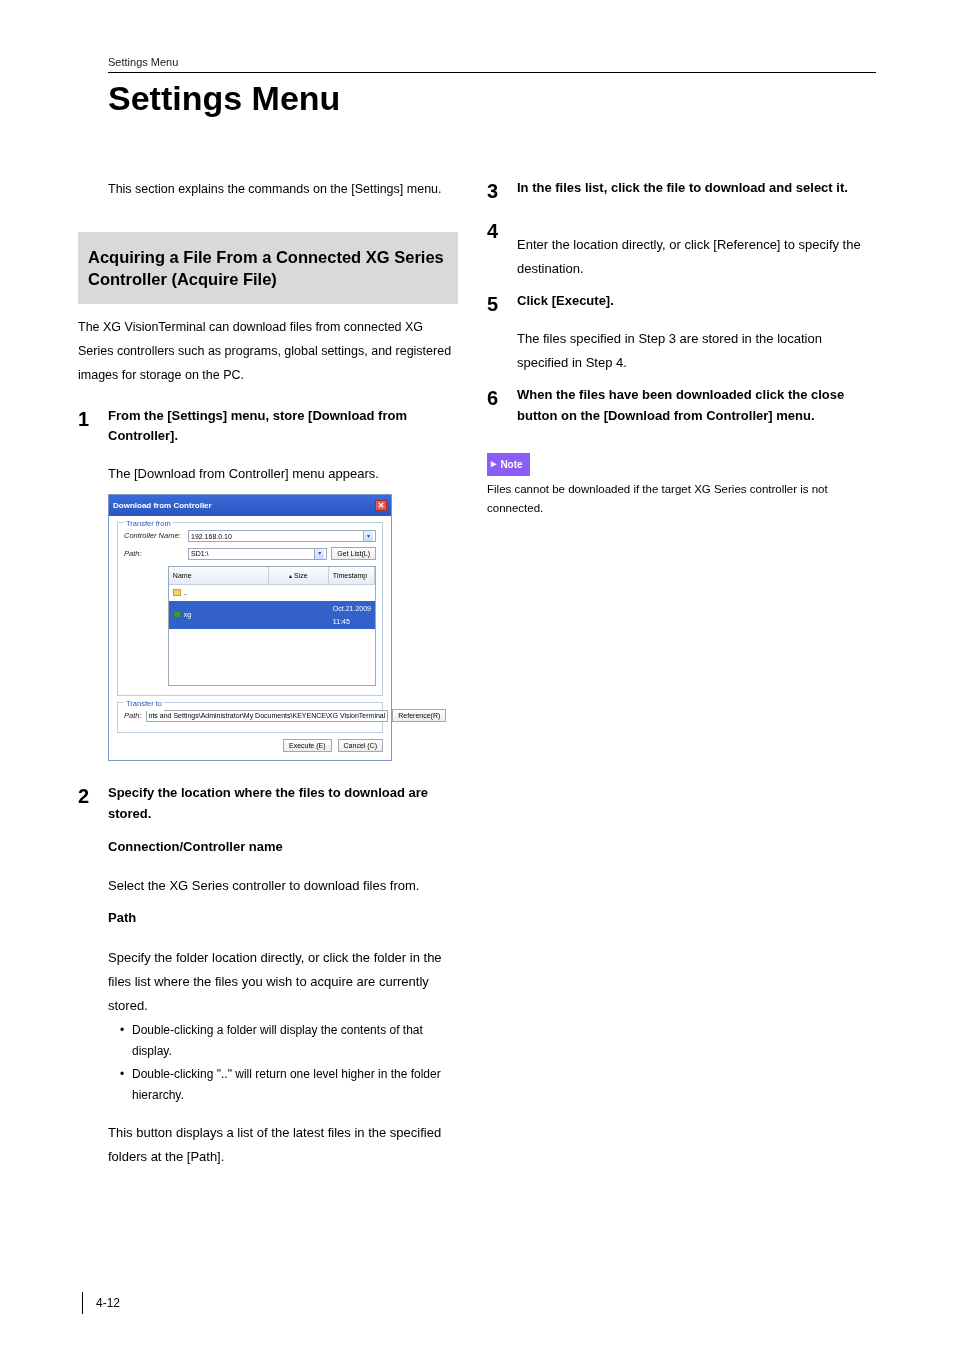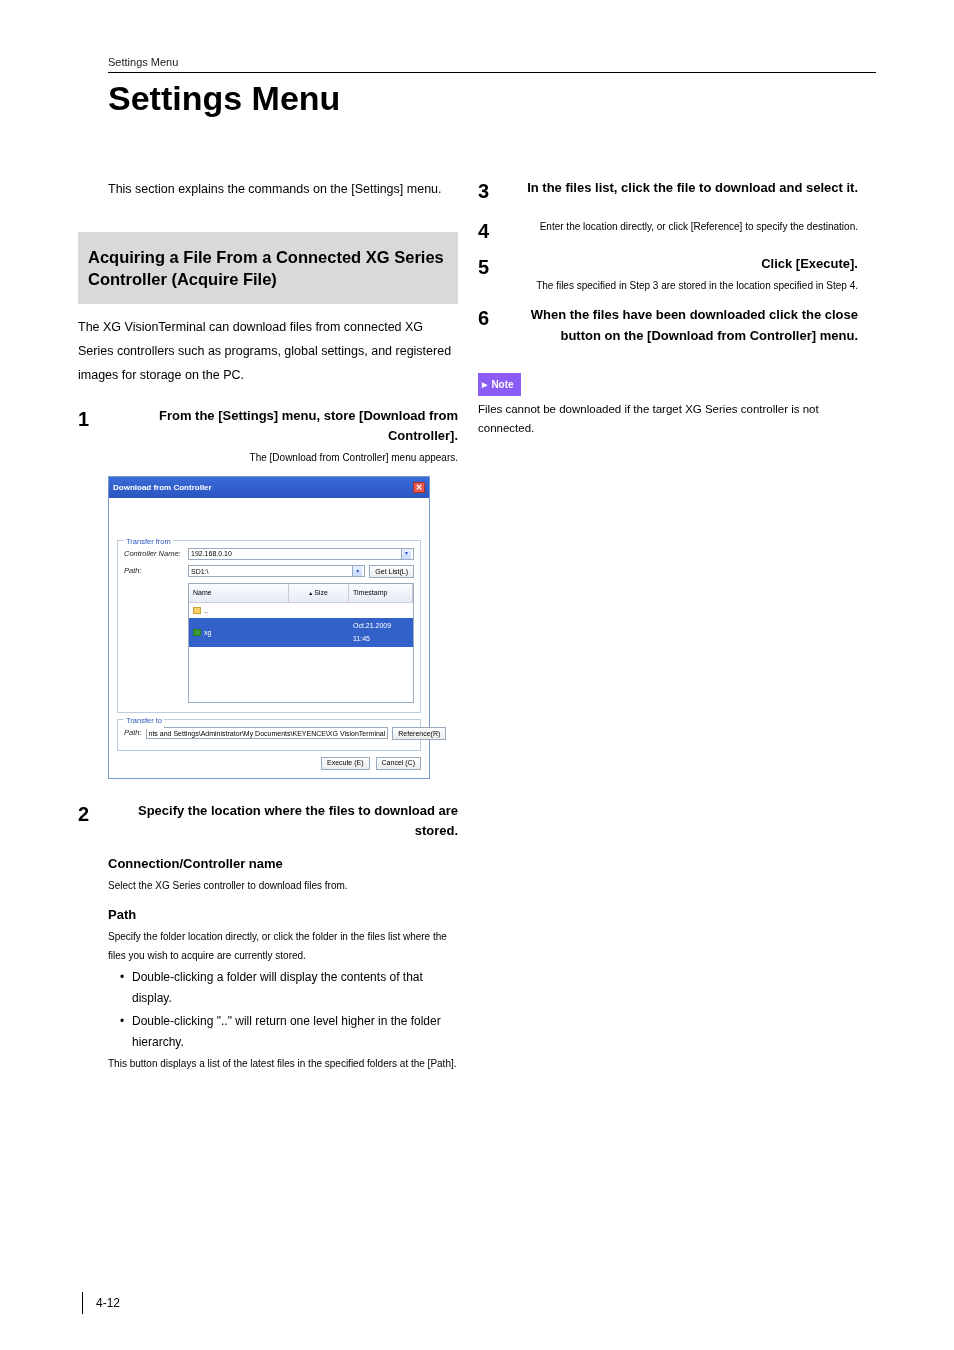--- a/index.html
+++ b/index.html
@@ -25,21 +25,21 @@
     margin-left: 30px;
   }
   h1.page-title {
     font-size: 34px;
     font-weight: bold;
     margin-bottom: 60px;
     margin-left: 30px;
   }
   .columns {
     display: flex;
-    gap: 20px;
+    gap: 29px;
     margin-left: 0;
   }
   .col {
     width: 380px;
     font-size: 12.5px;
     line-height: 1.9;
   }
   .col-left { margin-left: 0; }
   .intro { margin-bottom: 30px; margin-left: 30px;}
   .section-bar {
@@ -56,37 +56,37 @@
     align-items: flex-start;
     margin-bottom: 8px;
   }
   .step-num {
     font-size: 20px;
     font-weight: bold;
     width: 30px;
     flex-shrink: 0;
     line-height: 1.3;
   }
-  .step-body { flex: 1; text-align: right; }
+  .step-body { flex: 1; }
   .step-head {
     font-size: 13px;
     font-weight: bold;
     line-height: 1.6;
     margin-bottom: 2px;
   }
-  .step-text { font-size: 10px; line-height: 1.85; }
+  .step-text { font-size: 13px; line-height: 1.85; margin-top: 15px; }
   .sub-indent { margin-left: 30px; margin-bottom: 10px;}
   .sub-head { font-size: 13px; font-weight: bold; margin-top: 8px; margin-bottom: 0px;}
   .bullets { margin-left: 12px; margin-top: 2px;}
   .bullets li { font-size: 12px; line-height: 1.75; margin-bottom: 2px; list-style: none; position: relative; padding-left: 12px;}
   .bullets li::before { content: "•"; position: absolute; left: 0; }
 
   
   .dialog {
-    width: 322px;
+    width: 284px;
     border: 1px solid #7a9acb;
     font-size: 8px;
     margin-left: 30px;
     margin-top: 8px;
     margin-bottom: 22px;
     background: #fff;
     font-family: "Tahoma", Arial, sans-serif;
   }
   .dlg-title {
     background: linear-gradient(#3a6bd8, #2a55c0);
@@ -99,21 +99,21 @@
     font-size: 8px;
   }
   .dlg-close {
     background: #e85a4f;
     color: #fff;
     width: 12px; height: 11px;
     display: inline-flex; align-items:center; justify-content:center;
     font-size: 8px;
     border: 1px solid #a03028;
   }
-  .dlg-body { padding: 6px 8px 8px 8px; margin-top: 36px; }
+  .dlg-body { padding: 6px 8px 8px 8px; }
   .fieldset {
     border: 1px solid #bcd;
     padding: 6px 6px;
     margin-bottom: 6px;
     position: relative;
   }
   .fs-legend {
     position: absolute;
     top: -6px; left: 6px;
     background: #fff;

